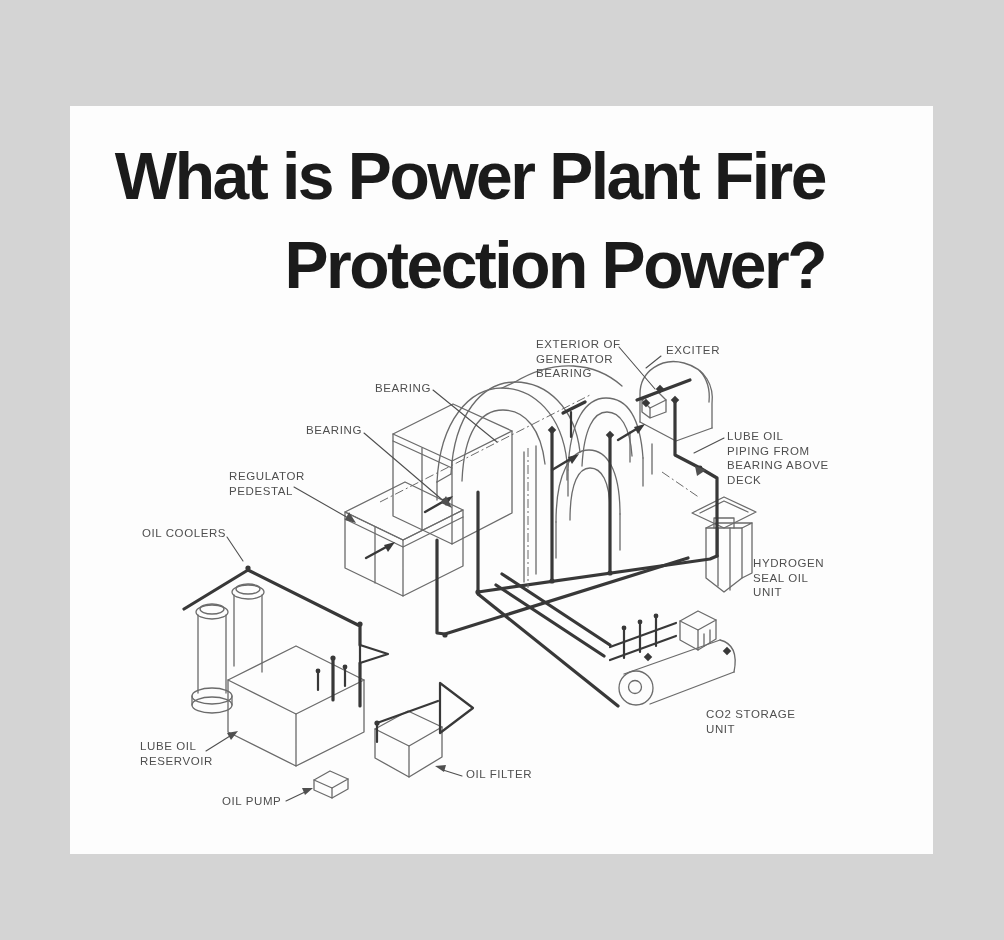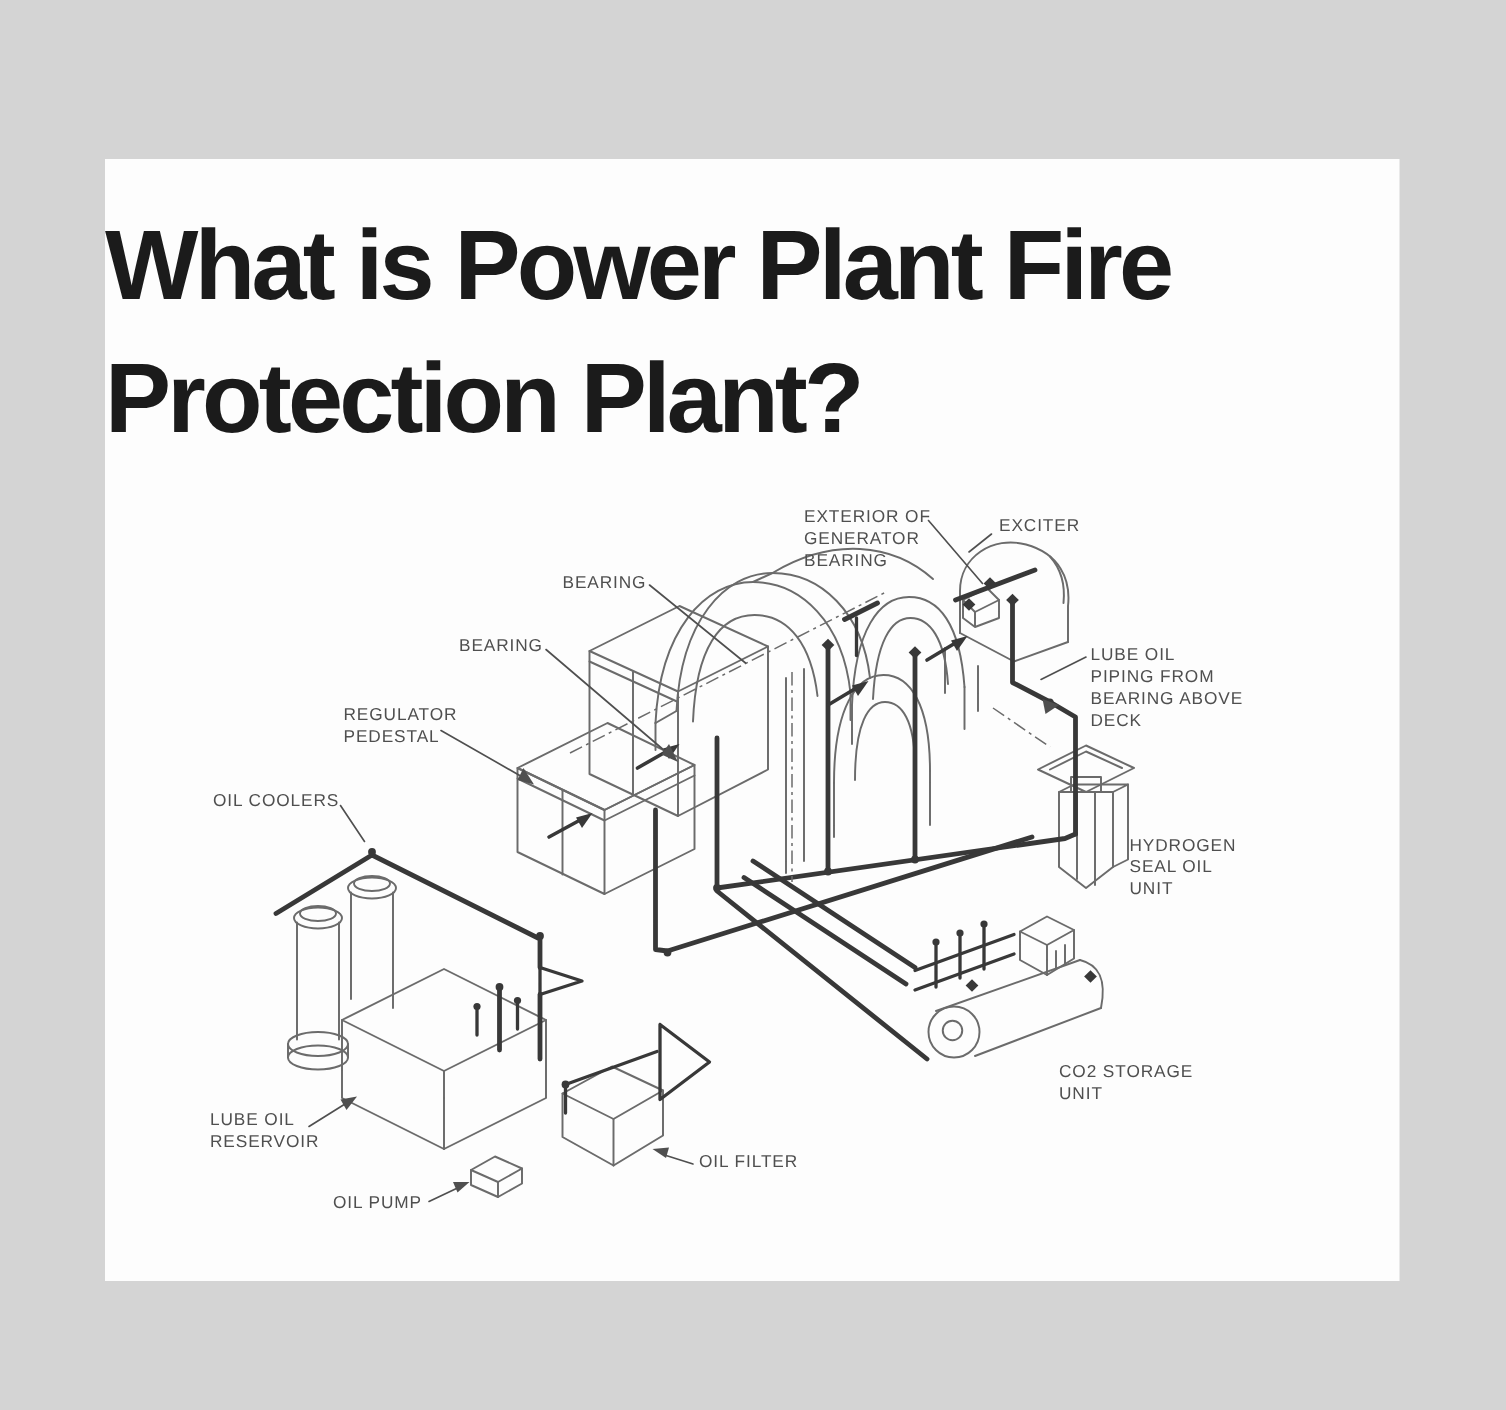--- a/index.html
+++ b/index.html
@@ -7,21 +7,21 @@
     width:1004px;height:940px;position:relative;overflow:hidden;
     background:var(--page-bg,#d4d4d4);
     font-family:"Liberation Sans",sans-serif;
   }
   .card{
     position:absolute;left:70px;top:106px;width:863px;height:748px;
     background:var(--card-bg,#fdfdfd);
   }
   .title{
     position:absolute;left:70px;top:132px;width:755px;
-    text-align:left;
+    text-align:right;
   }
   .title-line{
     font-family:"Liberation Sans",sans-serif;
     font-weight:bold;
     font-size:66px;
     line-height:89px;
     letter-spacing:-2.5px;
     color:var(--title,#1b1b1b);
   }
   svg.diagram{position:absolute;left:0;top:0;width:1004px;height:940px;}
@@ -36,21 +36,21 @@
   .dot{fill:var(--pipe,#383838);}
   .dlabel{font-family:"Liberation Sans",sans-serif;font-size:11.5px;letter-spacing:.6px;fill:var(--label,#4f4f4f);}
 </style>
 </head>
 <body>
 
 <div class="card"></div>
 
 <div class="title">
   <div class="title-line">What is Power Plant Fire</div>
-  <div class="title-line">Protection Plant?</div>
+  <div class="title-line">Protection Power?</div>
 </div>
 
 <svg class="diagram" viewBox="0 0 1004 940">
 
   <g class="ol">
 
     <path d="M345,512 L405,482 L463,510 L403,540 Z"></path>
     <path d="M345,512 L345,568 L403,596 L403,540 Z"></path>
     <path d="M403,540 L463,510 L463,566 L403,596"></path>
     <path d="M345,519 L403,547 L463,517"></path>

